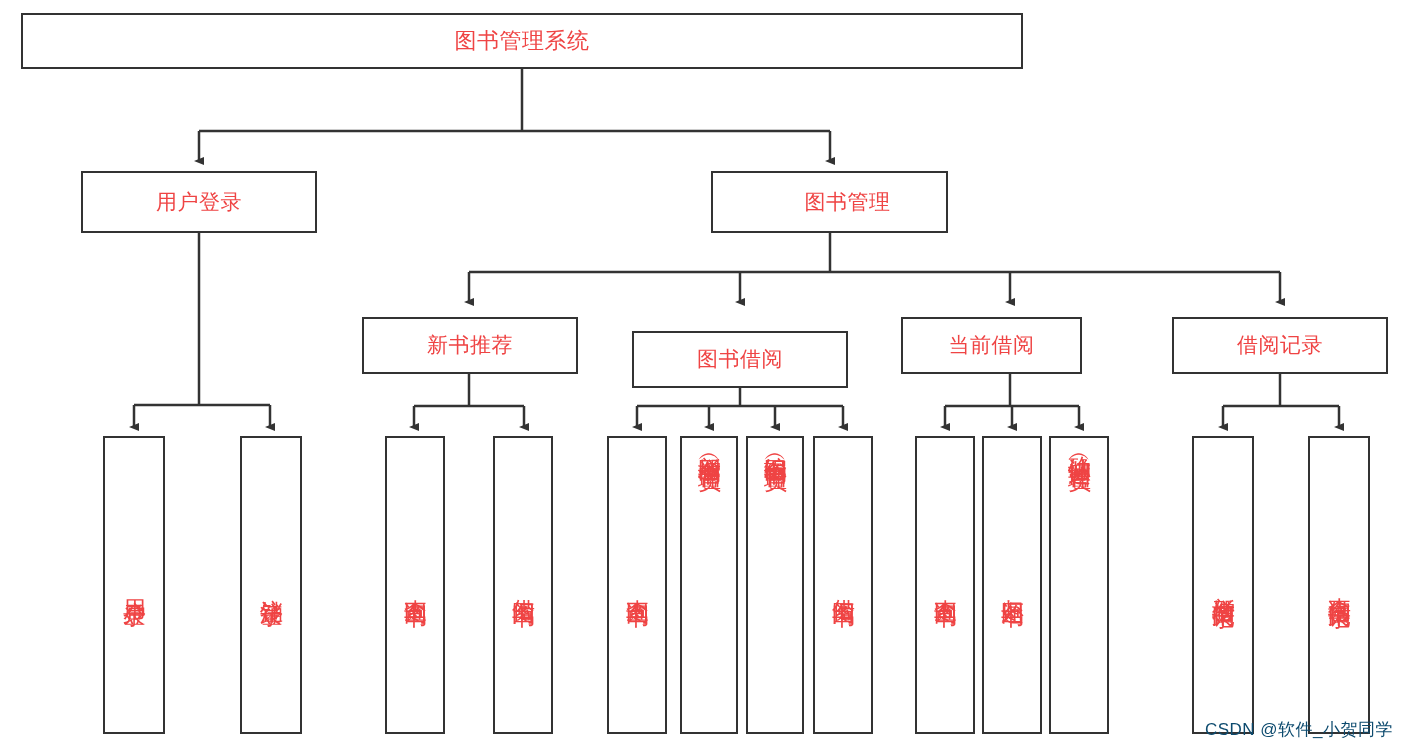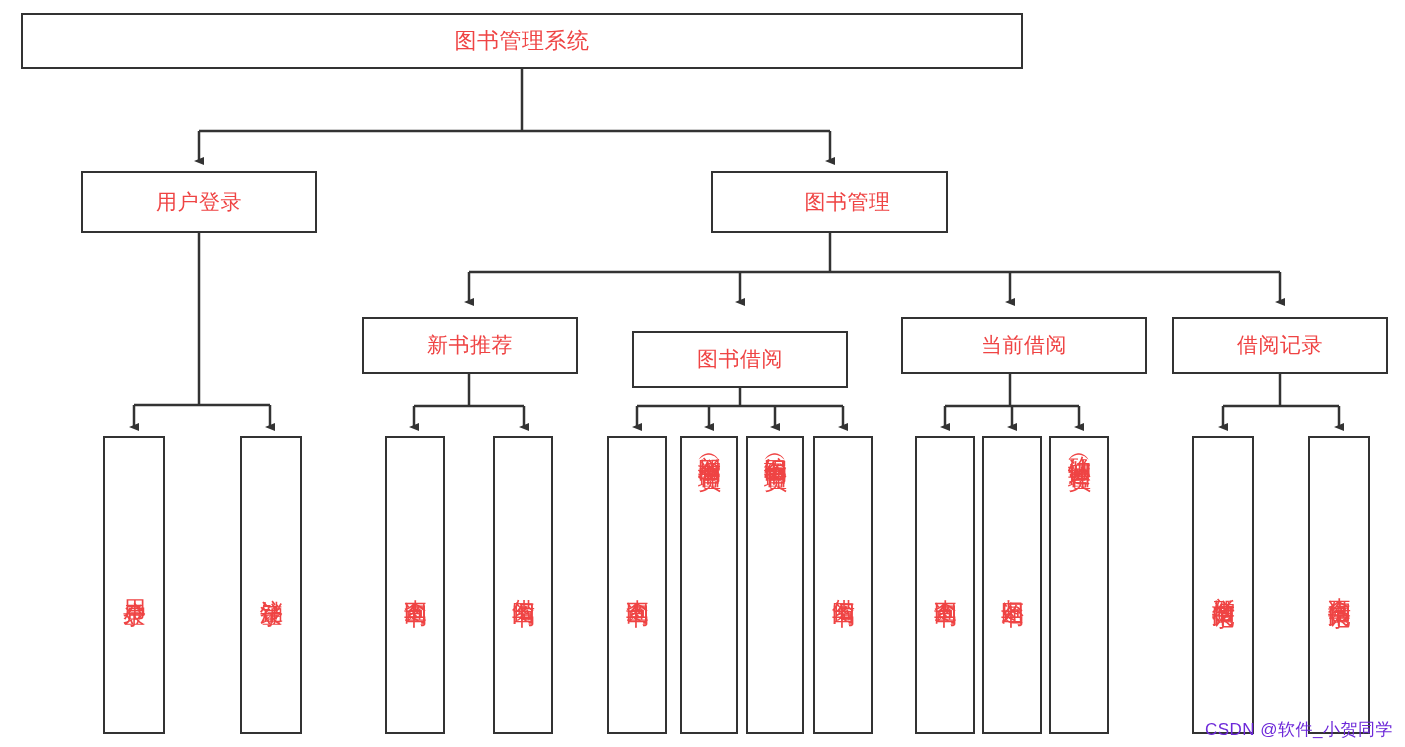--- a/index.html
+++ b/index.html
@@ -55,21 +55,21 @@
     white-space: nowrap;
     display: block;
   }
   .node.leaf.center-v {
     align-items: center;
   }
   .watermark {
     position: absolute;
     right: 12px;
     bottom: 6px;
-    color: #6d28d9;
+    color: #0c4a6e;
     font-size: 17px;
     letter-spacing: 0.5px;
     z-index: 5;
     white-space: nowrap;
   }
 </style>
 </head>
 <body>
 
 <div id="canvas">
@@ -134,21 +134,21 @@
   <div class="node" style="left:711px; top:171px; width:237px; height:62px;padding-left:36px;">
     <span class="lbl">图书管理</span>
   </div>
 
   <div class="node" style="left:362px; top:317px; width:216px; height:57px;">
     <span class="lbl">新书推荐</span>
   </div>
   <div class="node" style="left:632px; top:331px; width:216px; height:57px;">
     <span class="lbl">图书借阅</span>
   </div>
-  <div class="node" style="left:901px; top:317px; width:246px; height:57px;">
+  <div class="node" style="left:901px; top:317px; width:181px; height:57px;">
     <span class="lbl">当前借阅</span>
   </div>
   <div class="node" style="left:1172px; top:317px; width:216px; height:57px;">
     <span class="lbl">借阅记录</span>
   </div>
 
   <div class="node leaf center-v" style="left:103px; top:436px; width:62px; height:298px;">
     <span class="lbl">用户登录</span>
   </div>
   <div class="node leaf center-v" style="left:240px; top:436px; width:62px; height:298px;">

